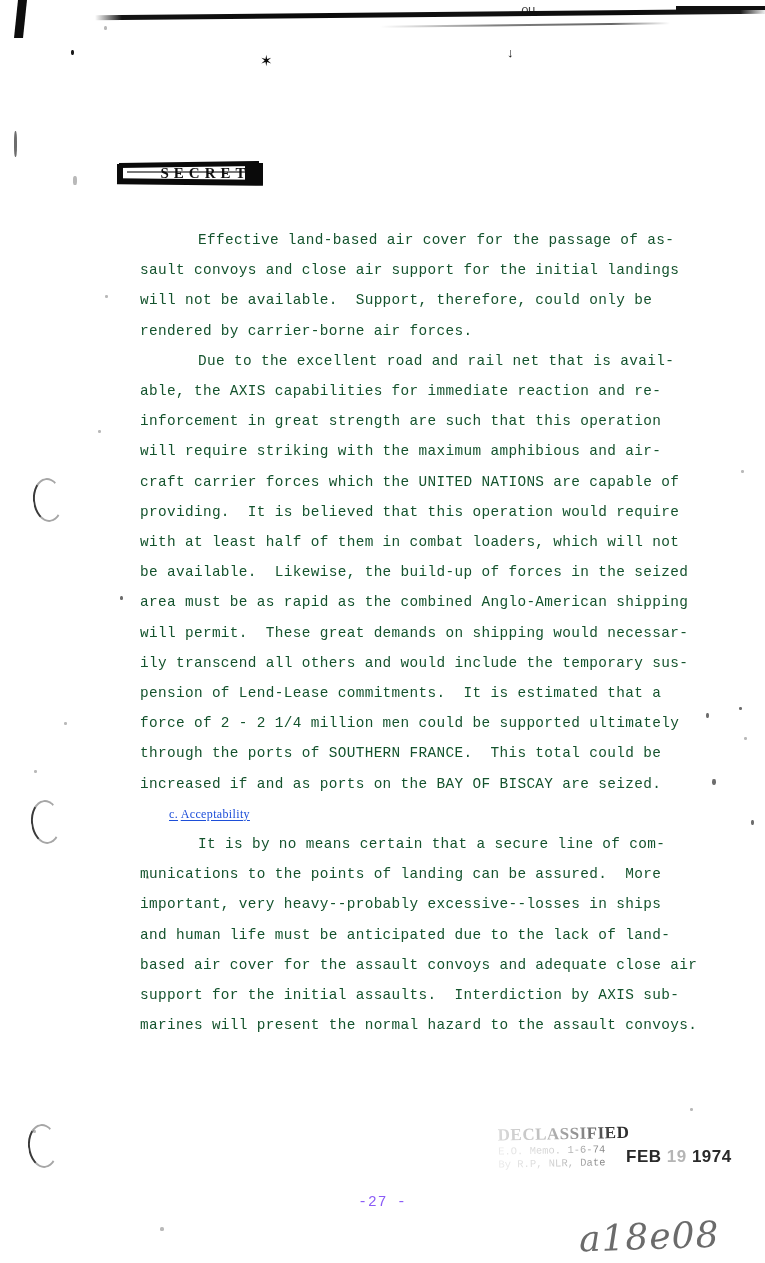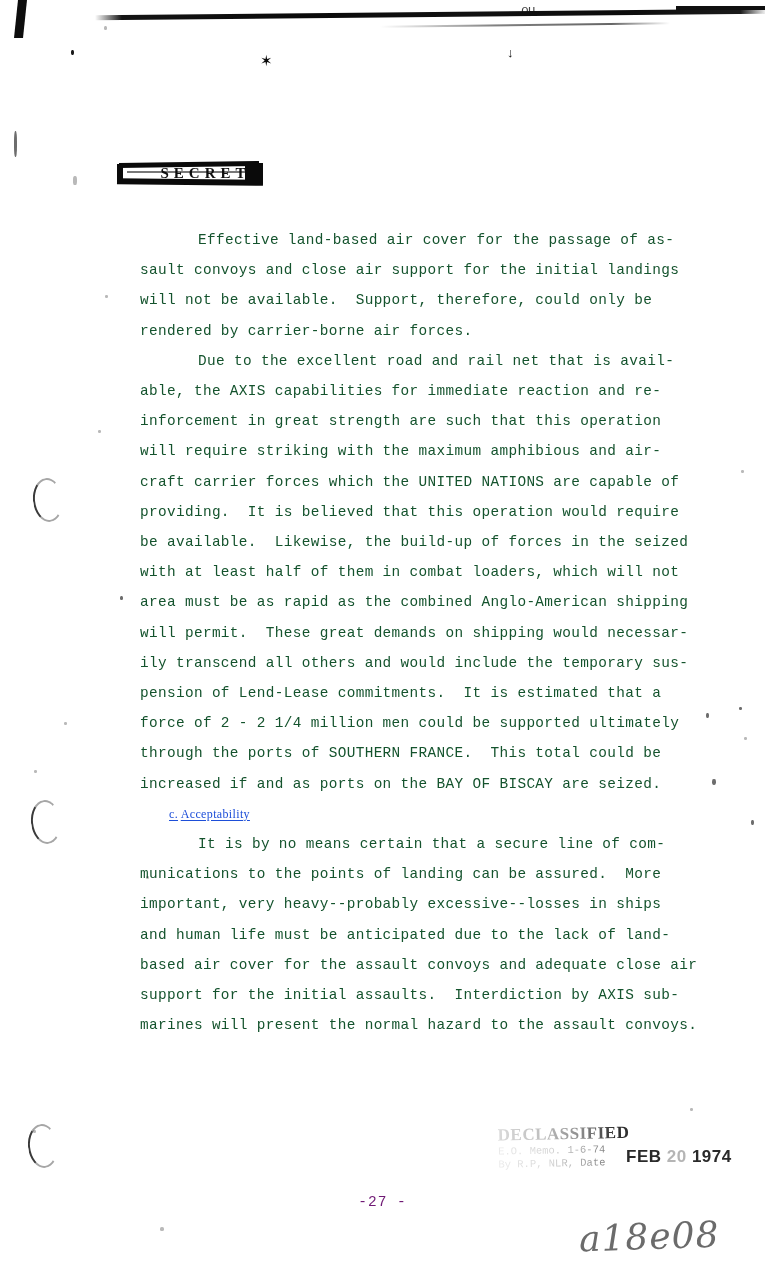--- a/index.html
+++ b/index.html
@@ -215,21 +215,21 @@
 
   
   .page-number {
     position: absolute;
     left: 0;
     top: 1194px;
     width: 765px;
     text-align: center;
     font-family: "Liberation Mono", monospace;
     font-size: 14.5px;
-    color: #701a75;
+    color: #8b5cf6;
     letter-spacing: 1px;
   }
 
   
   .hand-mark {
     position: absolute;
     left: 579px;
     top: 1216px;
     font-family: "DejaVu Serif", serif;
     font-size: 36px;
@@ -295,22 +295,22 @@
       <div class="tline">rendered by carrier-borne air forces.</div>
     </div>
 
     <div>
       <div class="tline indent">Due to the excellent road and rail net that is avail-</div>
       <div class="tline">able, the AXIS capabilities for immediate reaction and re-</div>
       <div class="tline">inforcement in great strength are such that this operation</div>
       <div class="tline">will require striking with the maximum amphibious and air-</div>
       <div class="tline">craft carrier forces which the UNITED NATIONS are capable of</div>
       <div class="tline">providing.  It is believed that this operation would require</div>
+      <div class="tline">with at least half of them in combat loaders, which will not</div>
       <div class="tline">be available.  Likewise, the build-up of forces in the seized</div>
-      <div class="tline">with at least half of them in combat loaders, which will not</div>
       <div class="tline">area must be as rapid as the combined Anglo-American shipping</div>
       <div class="tline">will permit.  These great demands on shipping would necessar-</div>
       <div class="tline">ily transcend all others and would include the temporary sus-</div>
       <div class="tline">pension of Lend-Lease commitments.  It is estimated that a</div>
       <div class="tline">force of 2 - 2 1/4 million men could be supported ultimately</div>
       <div class="tline">through the ports of SOUTHERN FRANCE.  This total could be</div>
       <div class="tline">increased if and as ports on the BAY OF BISCAY are seized.</div>
     </div>
 
     <div class="heading-line"><u>c.</u> <u>Acceptability</u></div>
@@ -325,19 +325,19 @@
       <div class="tline">marines will present the normal hazard to the assault convoys.</div>
     </div>
   </div>
 
   <div class="declass">
     <div class="declass-title">DECLASSIFIED</div>
     <div class="declass-line">E.O. Memo. 1-6-74</div>
     <div class="declass-line">By R.P, NLR, Date</div>
   </div>
 
-  <div class="declass-date"><span>FEB</span> <span class="faint-digit">20</span> <span>1974</span></div>
+  <div class="declass-date"><span>FEB</span> <span class="faint-digit">19</span> <span>1974</span></div>
 
   <div class="page-number">-27 -</div>
 
   <div class="hand-mark">a18e08</div>
 
 </div>
 
 </body></html>

